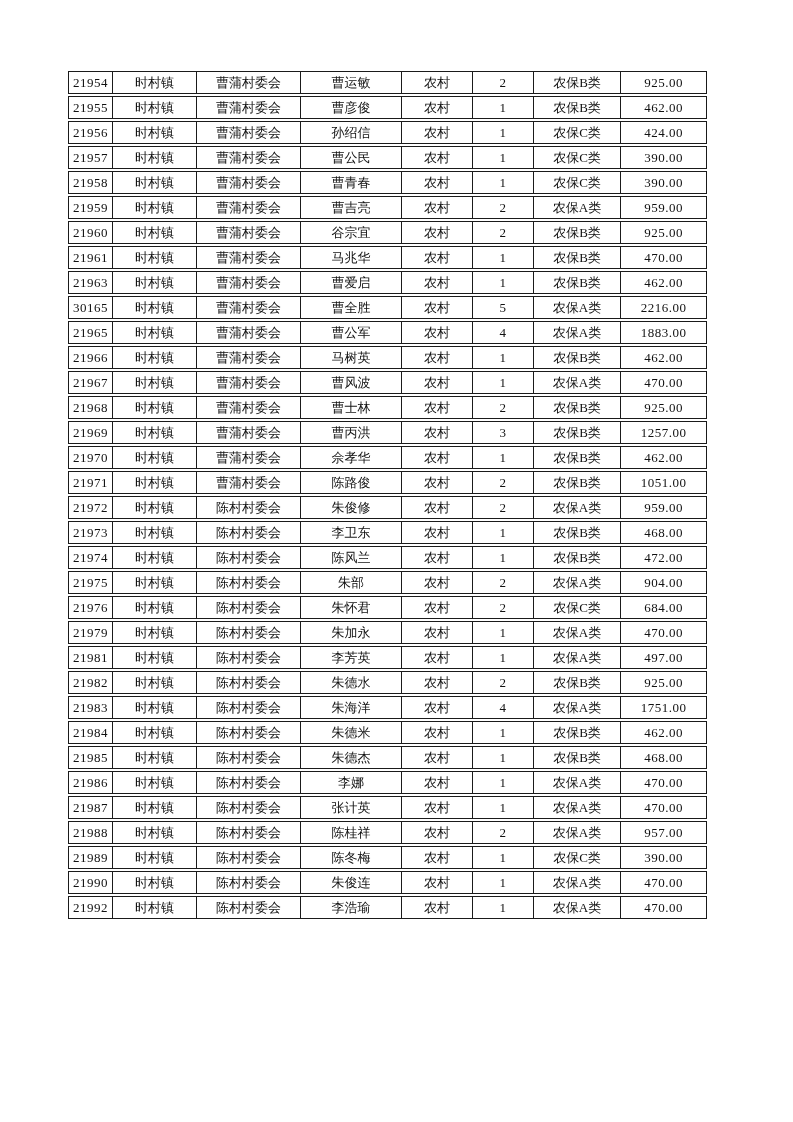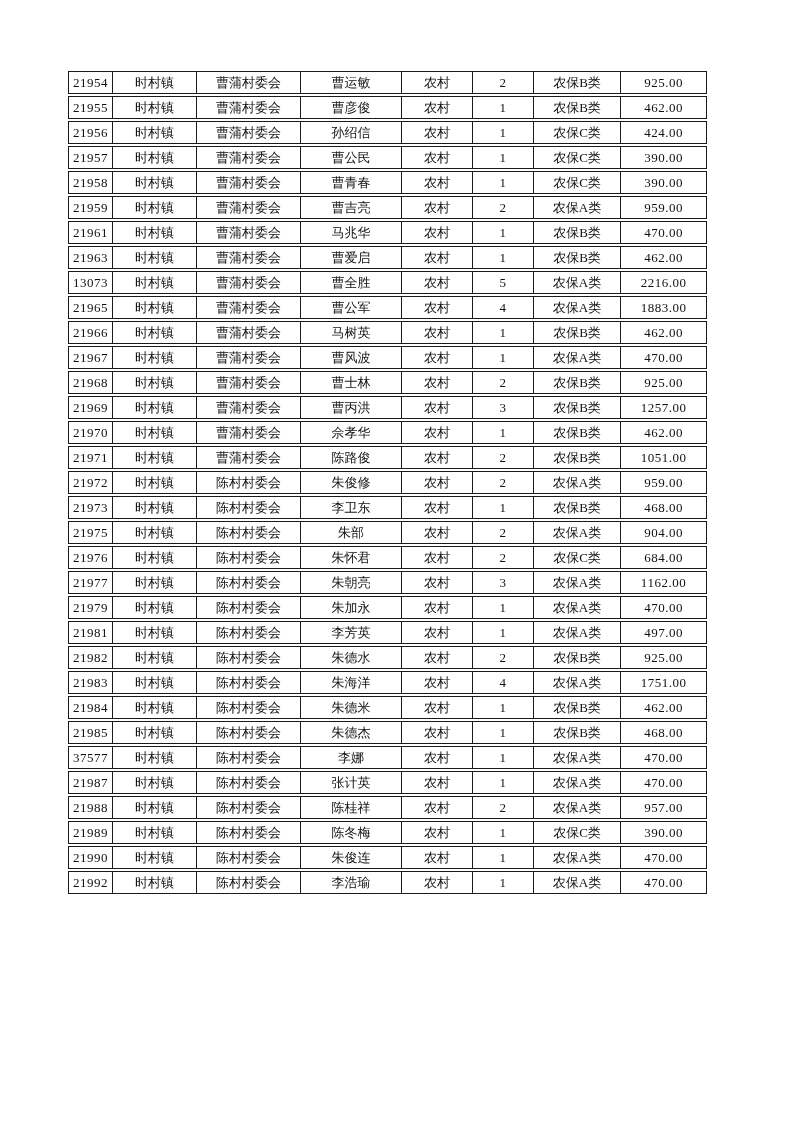--- a/index.html
+++ b/index.html
@@ -108,41 +108,51 @@
           <td class="num">21959</td>
           <td>时村镇</td>
           <td>曹蒲村委会</td>
           <td>曹吉亮</td>
           <td>农村</td>
           <td class="num">2</td>
           <td>农保A类</td>
           <td class="num">959.00</td>
         </tr>
         <tr>
+          <td class="num">21960</td>
+          <td>时村镇</td>
+          <td>曹蒲村委会</td>
+          <td>谷宗宜</td>
+          <td>农村</td>
+          <td class="num">2</td>
+          <td>农保B类</td>
+          <td class="num">925.00</td>
+        </tr>
+        <tr>
           <td class="num">21961</td>
           <td>时村镇</td>
           <td>曹蒲村委会</td>
           <td>马兆华</td>
           <td>农村</td>
           <td class="num">1</td>
           <td>农保B类</td>
           <td class="num">470.00</td>
         </tr>
         <tr>
           <td class="num">21963</td>
           <td>时村镇</td>
           <td>曹蒲村委会</td>
           <td>曹爱启</td>
           <td>农村</td>
           <td class="num">1</td>
           <td>农保B类</td>
           <td class="num">462.00</td>
         </tr>
         <tr>
-          <td class="num">13073</td>
+          <td class="num">30165</td>
           <td>时村镇</td>
           <td>曹蒲村委会</td>
           <td>曹全胜</td>
           <td>农村</td>
           <td class="num">5</td>
           <td>农保A类</td>
           <td class="num">2216.00</td>
         </tr>
         <tr>
           <td class="num">21965</td>
@@ -226,20 +236,30 @@
         </tr>
         <tr>
           <td class="num">21973</td>
           <td>时村镇</td>
           <td>陈村村委会</td>
           <td>李卫东</td>
           <td>农村</td>
           <td class="num">1</td>
           <td>农保B类</td>
           <td class="num">468.00</td>
+        </tr>
+        <tr>
+          <td class="num">21974</td>
+          <td>时村镇</td>
+          <td>陈村村委会</td>
+          <td>陈风兰</td>
+          <td>农村</td>
+          <td class="num">1</td>
+          <td>农保B类</td>
+          <td class="num">472.00</td>
         </tr>
         <tr>
           <td class="num">21975</td>
           <td>时村镇</td>
           <td>陈村村委会</td>
           <td>朱部</td>
           <td>农村</td>
           <td class="num">2</td>
           <td>农保A类</td>
           <td class="num">904.00</td>
@@ -248,30 +268,20 @@
           <td class="num">21976</td>
           <td>时村镇</td>
           <td>陈村村委会</td>
           <td>朱怀君</td>
           <td>农村</td>
           <td class="num">2</td>
           <td>农保C类</td>
           <td class="num">684.00</td>
         </tr>
         <tr>
-          <td class="num">21977</td>
-          <td>时村镇</td>
-          <td>陈村村委会</td>
-          <td>朱朝亮</td>
-          <td>农村</td>
-          <td class="num">3</td>
-          <td>农保A类</td>
-          <td class="num">1162.00</td>
-        </tr>
-        <tr>
           <td class="num">21979</td>
           <td>时村镇</td>
           <td>陈村村委会</td>
           <td>朱加永</td>
           <td>农村</td>
           <td class="num">1</td>
           <td>农保A类</td>
           <td class="num">470.00</td>
         </tr>
         <tr>
@@ -318,21 +328,21 @@
           <td class="num">21985</td>
           <td>时村镇</td>
           <td>陈村村委会</td>
           <td>朱德杰</td>
           <td>农村</td>
           <td class="num">1</td>
           <td>农保B类</td>
           <td class="num">468.00</td>
         </tr>
         <tr>
-          <td class="num">37577</td>
+          <td class="num">21986</td>
           <td>时村镇</td>
           <td>陈村村委会</td>
           <td>李娜</td>
           <td>农村</td>
           <td class="num">1</td>
           <td>农保A类</td>
           <td class="num">470.00</td>
         </tr>
         <tr>
           <td class="num">21987</td>

